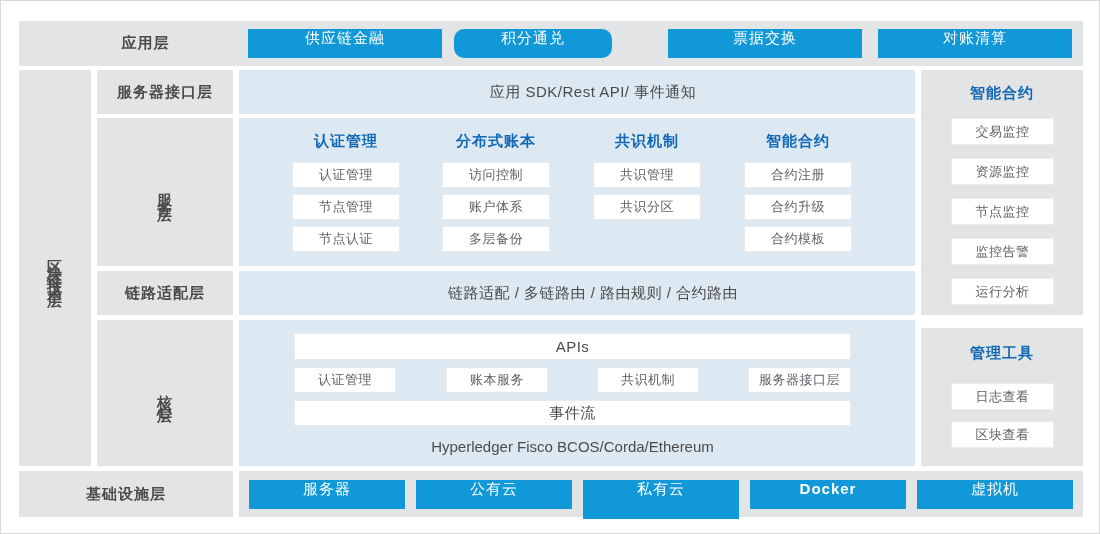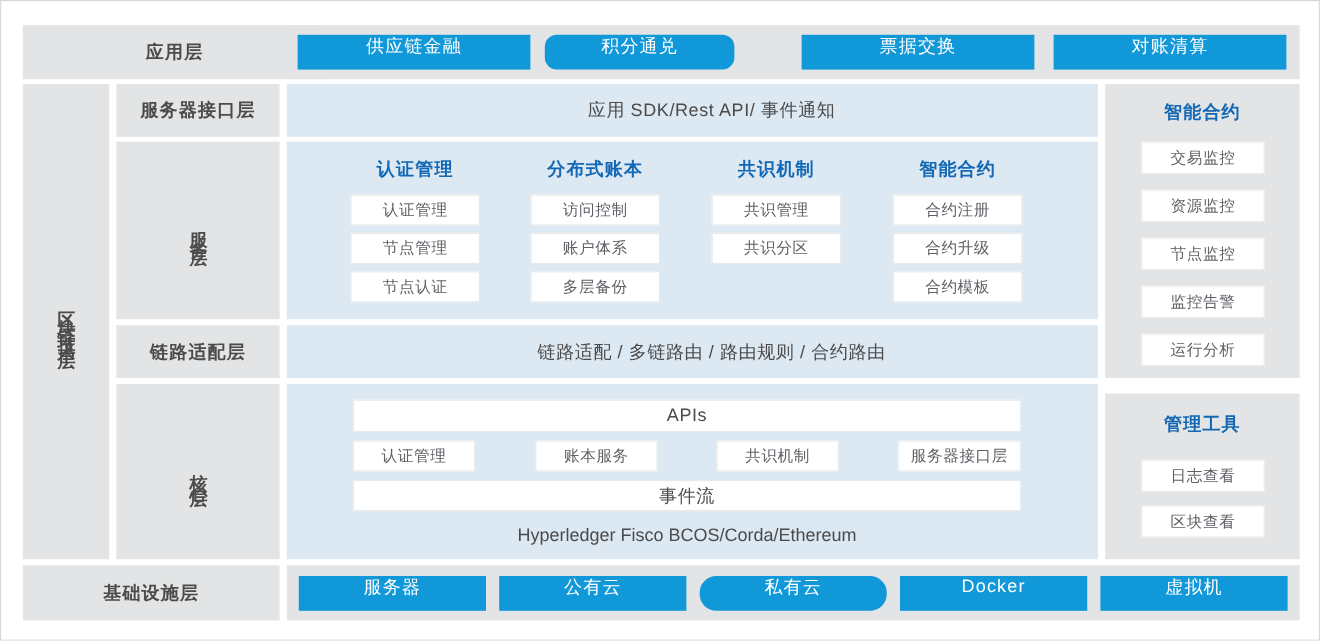--- a/index.html
+++ b/index.html
@@ -263,23 +263,23 @@
   </div>
 
   <div class="abs gray-plain" style="left:238px;top:470px;width:844px;height:46px;"></div>
 
   <div class="abs blue-btn" style="left:248px;top:479px;width:156px;height:29px;">
     <span>服务器</span>
   </div>
   <div class="abs blue-btn" style="left:415px;top:479px;width:156px;height:29px;">
     <span>公有云</span>
   </div>
-  <div class="abs blue-btn" style="left:582px;top:479px;width:156px;height:29px;border-radius:14px;">
+  <div class="abs blue-btn" style="left:582px;top:479px;width:156px;height:39px;">
     <span>私有云</span>
   </div>
-  <div class="abs blue-btn" style="left:749px;top:479px;width:156px;height:29px;">
+  <div class="abs blue-btn" style="left:749px;top:479px;width:156px;height:29px;font-weight:bold;">
     <span>Docker</span>
   </div>
   <div class="abs blue-btn" style="left:916px;top:479px;width:156px;height:29px;">
     <span>虚拟机</span>
   </div>
 
 </div>
 
 </body></html>

